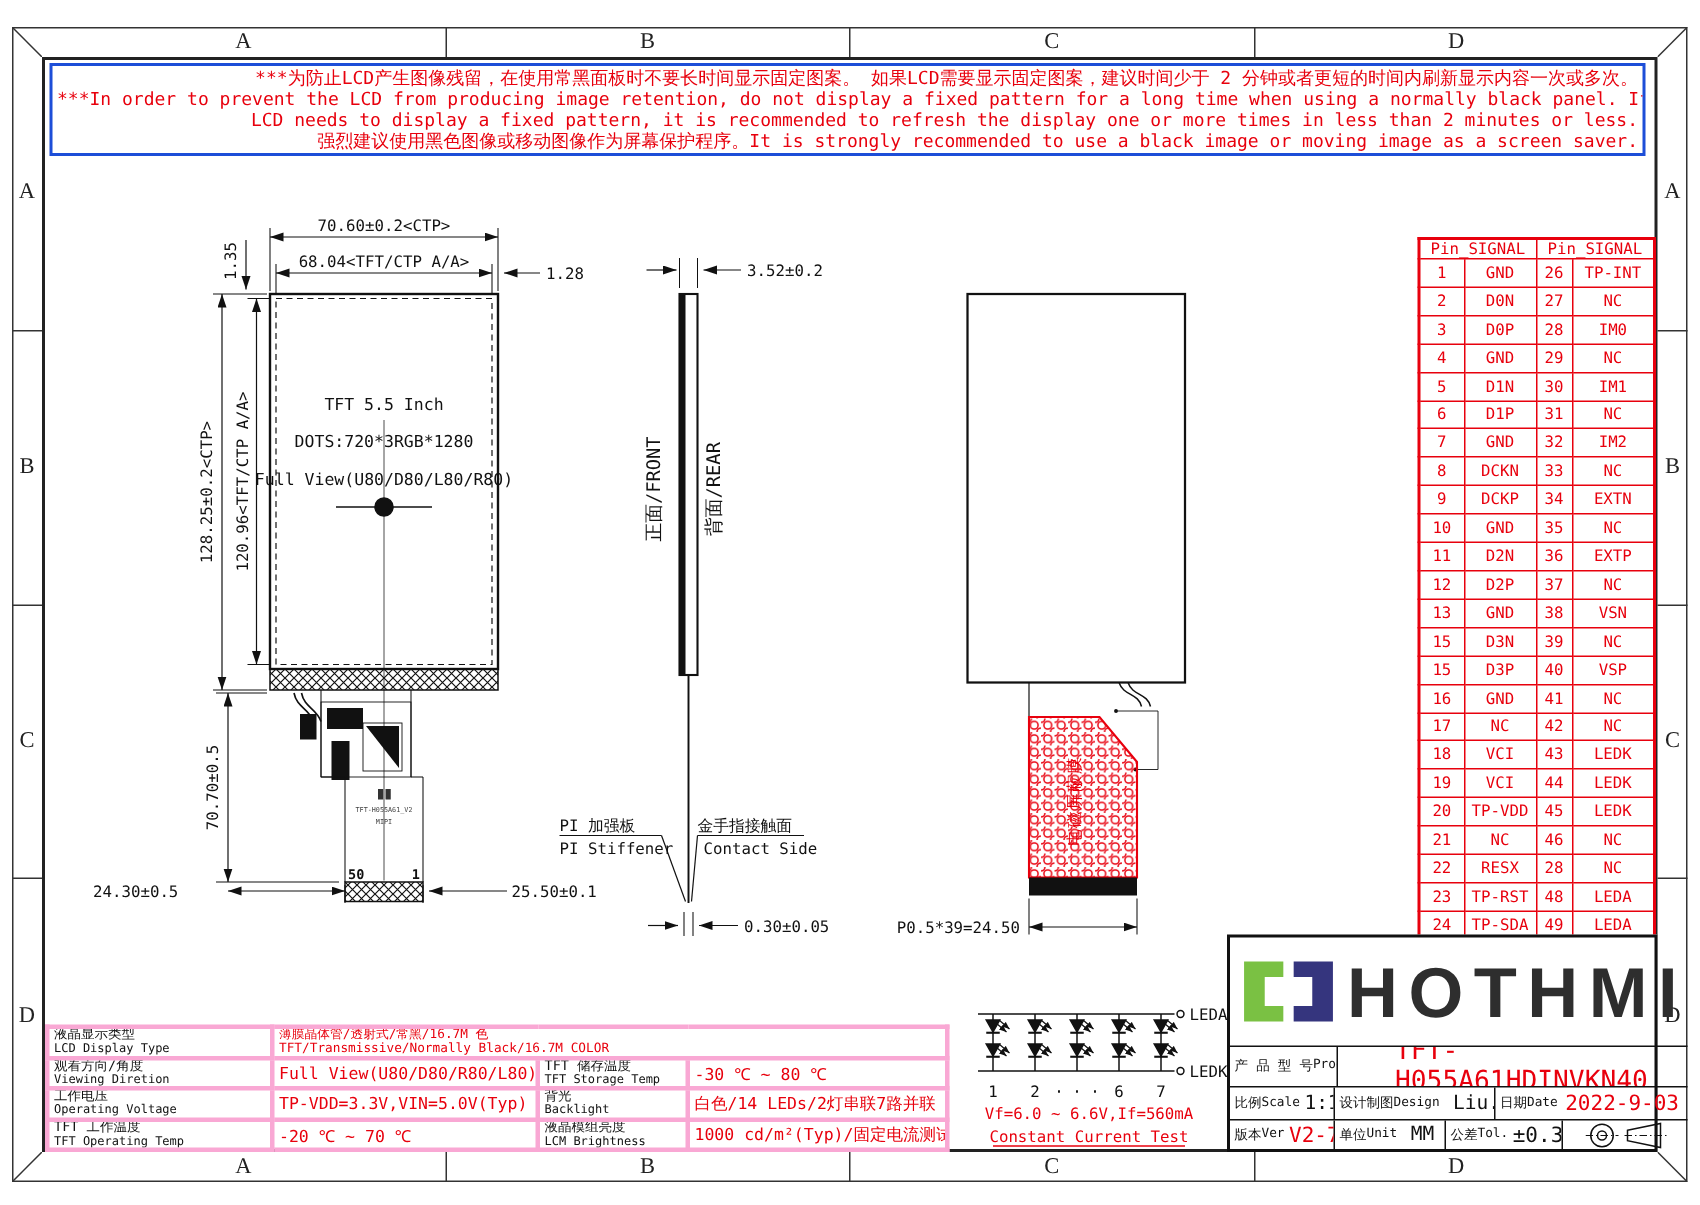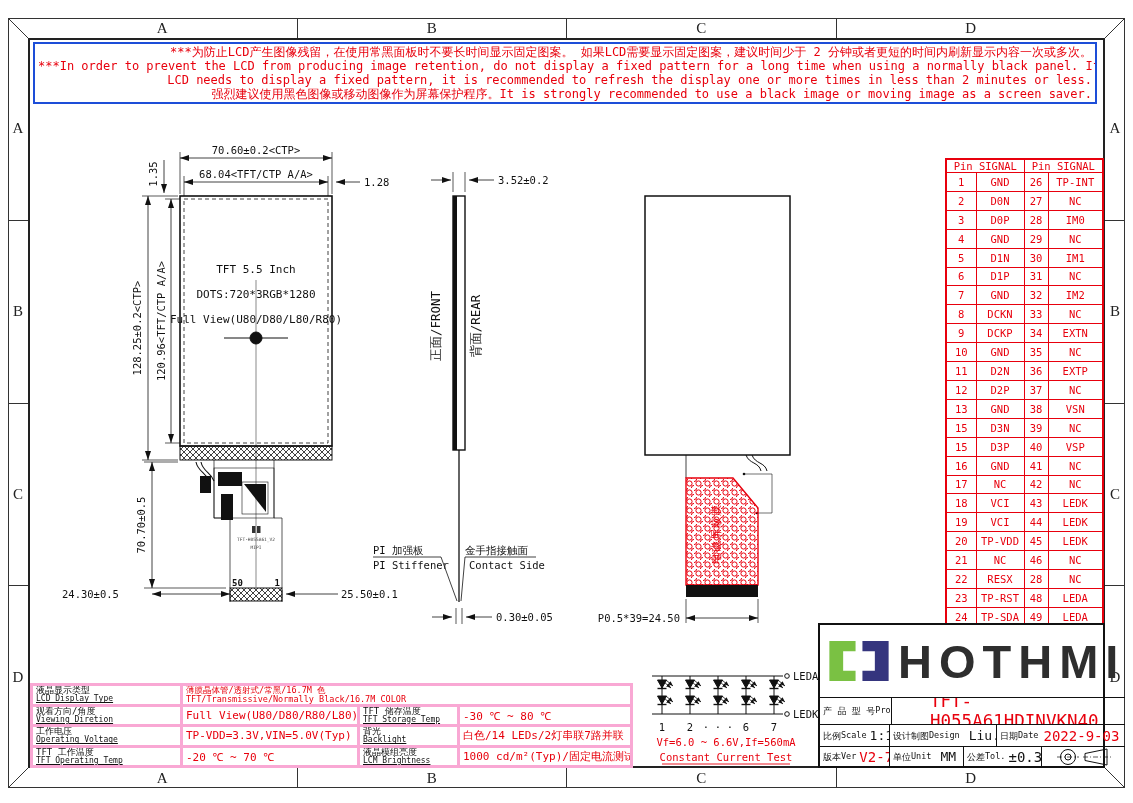--- a/index.html
+++ b/index.html
@@ -26,21 +26,21 @@
   .warning-line{font-size:12px;line-height:14px;white-space:nowrap;color:#e8000d;}
   
   .pin-table{position:absolute;left:945px;top:122px;width:157px;height:489px;border-collapse:collapse;
              table-layout:fixed;border:2px solid #e8000d;color:#e8000d;font-size:10.5px;margin-top:36px;}
   .pin-table th,.pin-table td{border:1px solid #e8000d;text-align:center;padding:0;overflow:hidden;font-weight:normal;}
   
   .spec-table{position:absolute;left:30px;top:683px;width:600px;height:85px;border-collapse:collapse;
               table-layout:fixed;border:2px solid #111;}
   .spec-table td{border:3px solid #f9a8d4;padding:0 0 0 3px;overflow:hidden;vertical-align:middle;}
   .lbl .cn{font-size:9px;line-height:9px;white-space:nowrap;}
-  .lbl .en{font-size:8px;line-height:8px;white-space:nowrap;text-decoration:underline;}
+  .lbl .en{font-size:8px;line-height:8px;white-space:nowrap;}
   .val{color:#e8000d;font-size:11px;white-space:nowrap;}
   .val2{color:#e8000d;font-size:8.5px;line-height:8.5px;white-space:nowrap;}
   
   .title-block{left:818px;top:623px;width:287px;height:145px;border:2px solid #111;box-sizing:border-box;
                display:grid;grid-template-rows:72px 27px 22px 20px;background:#fff;}
   .tb-row{display:flex;border-top:1px solid #111;box-sizing:border-box;}
   .tb-row:first-child{border-top:none;align-items:center;justify-content:flex-start;padding-left:8px;}
   .tb-cell{display:flex;align-items:center;border-right:1px solid #111;box-sizing:border-box;padding-left:3px;overflow:hidden;}
   .tb-cell:last-child{border-right:none;}
   .tb-lbl{display:flex;flex-direction:row;justify-content:center;margin-right:3px;}

